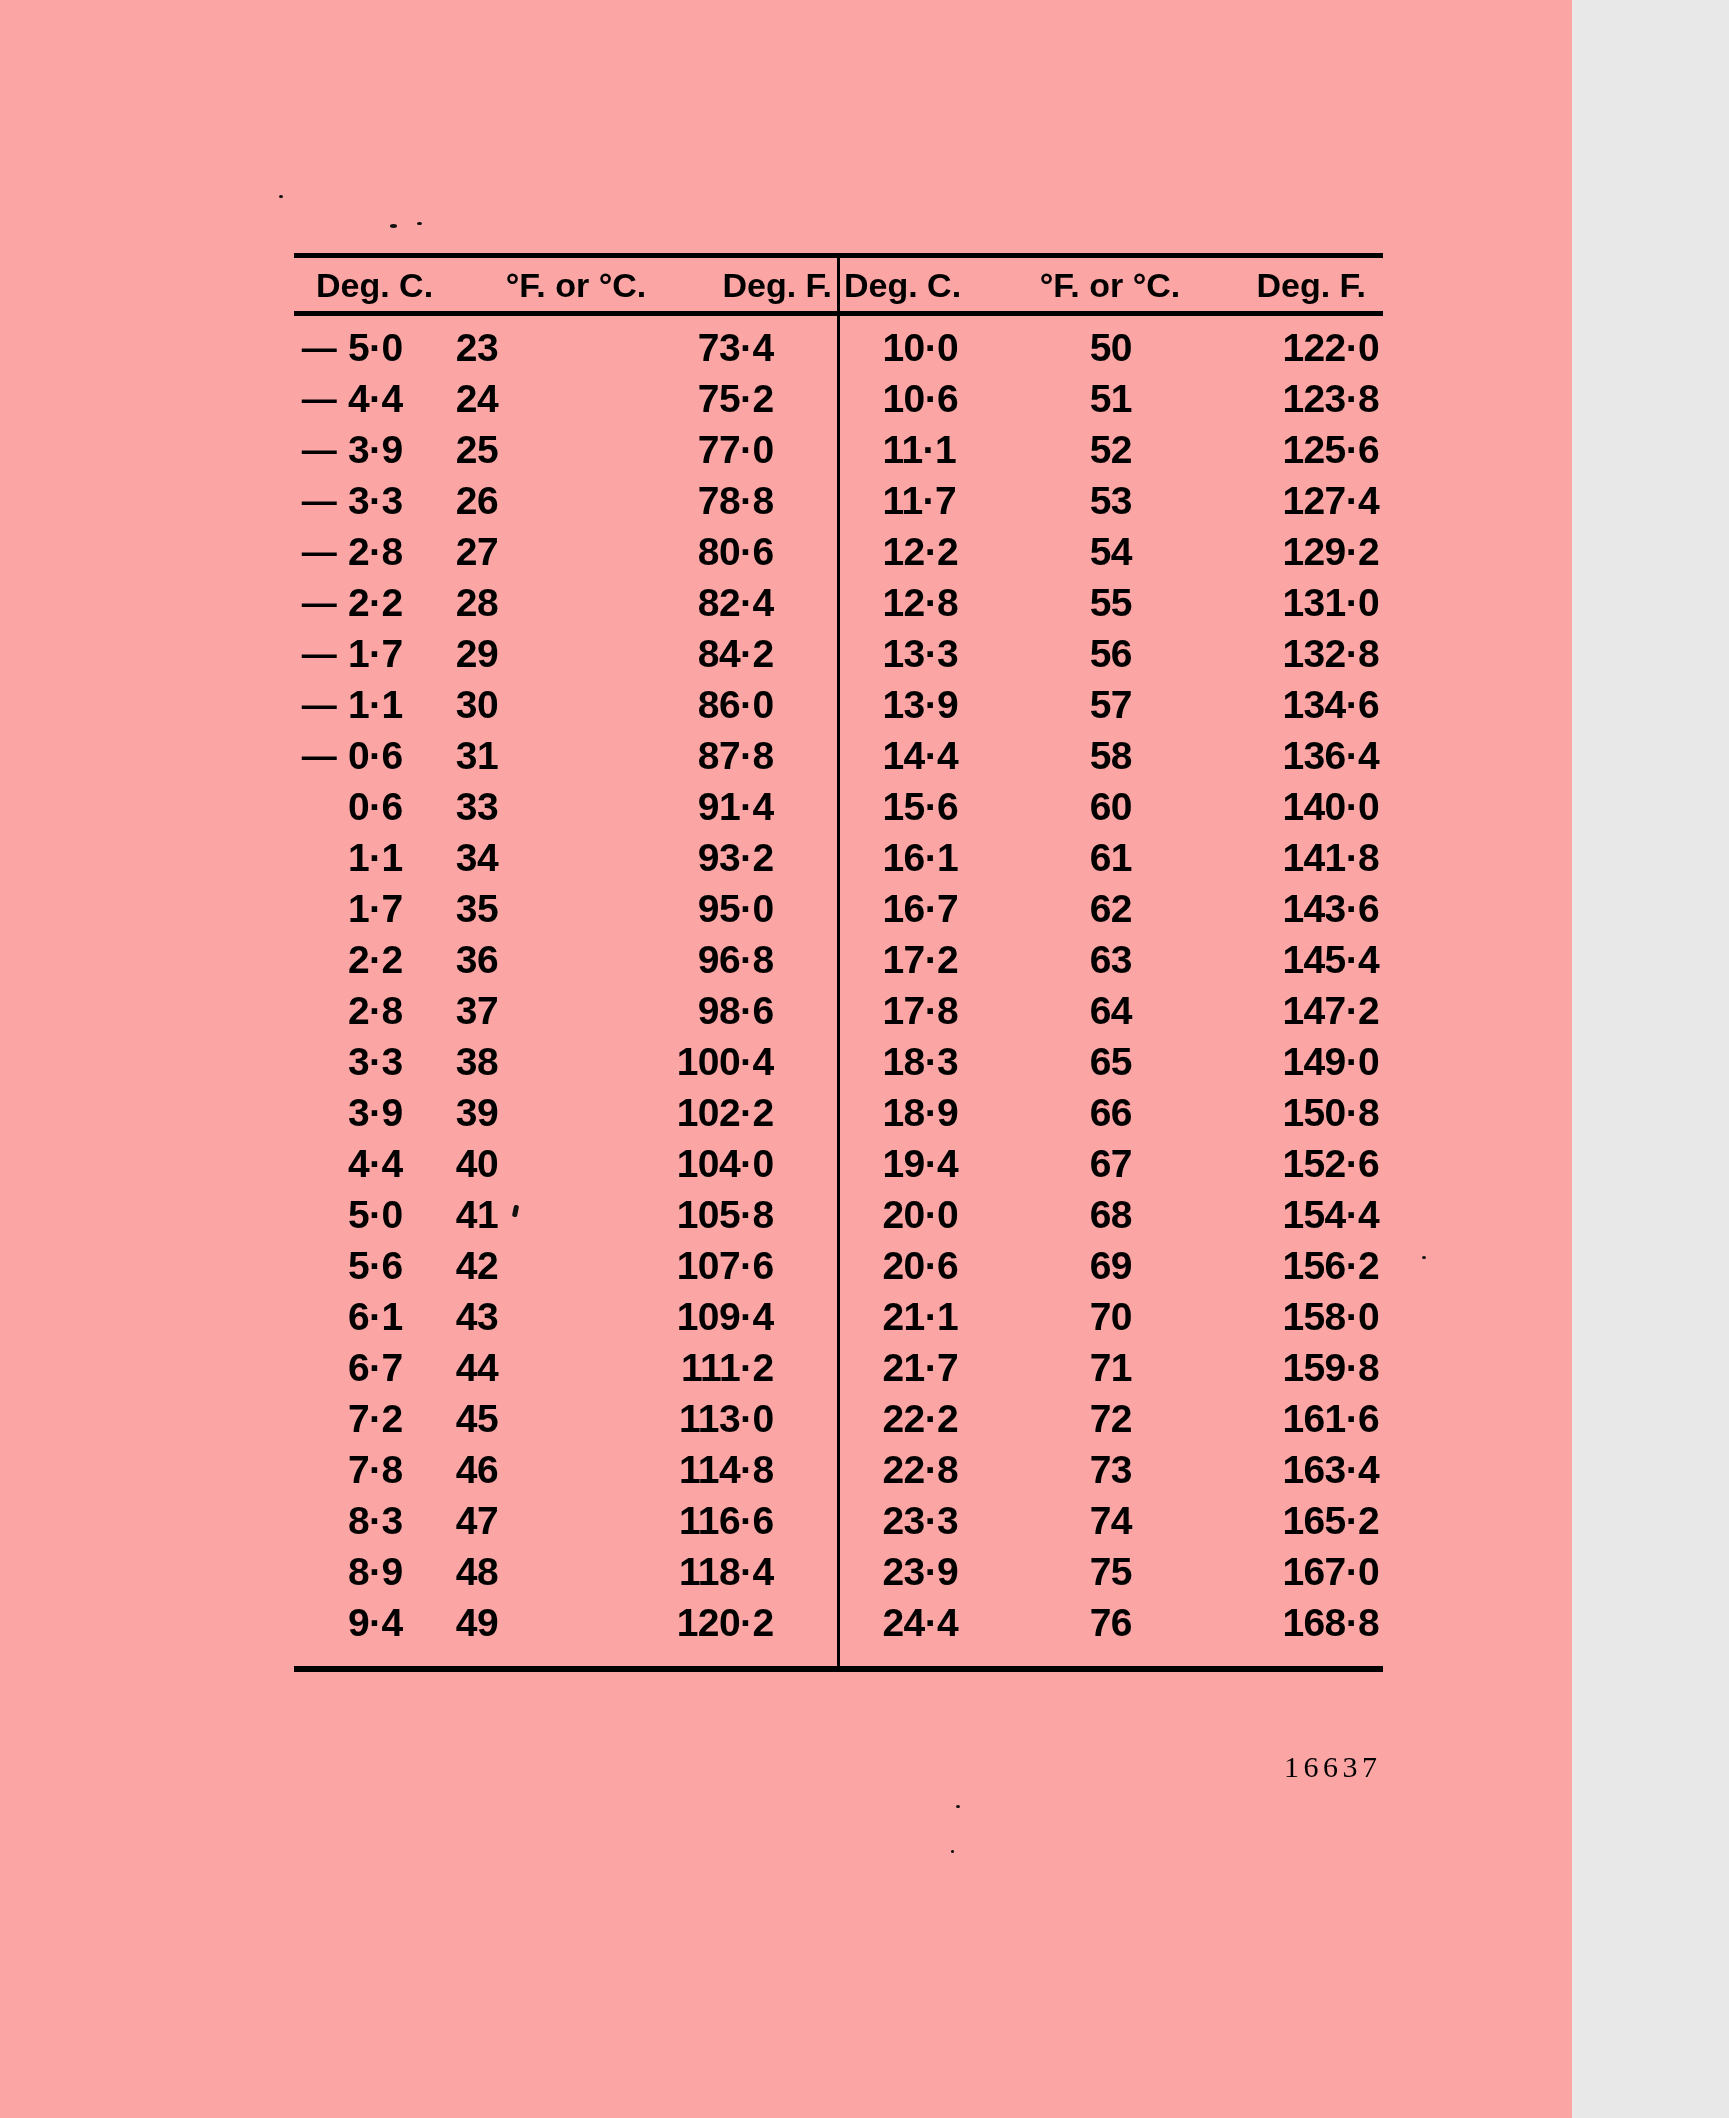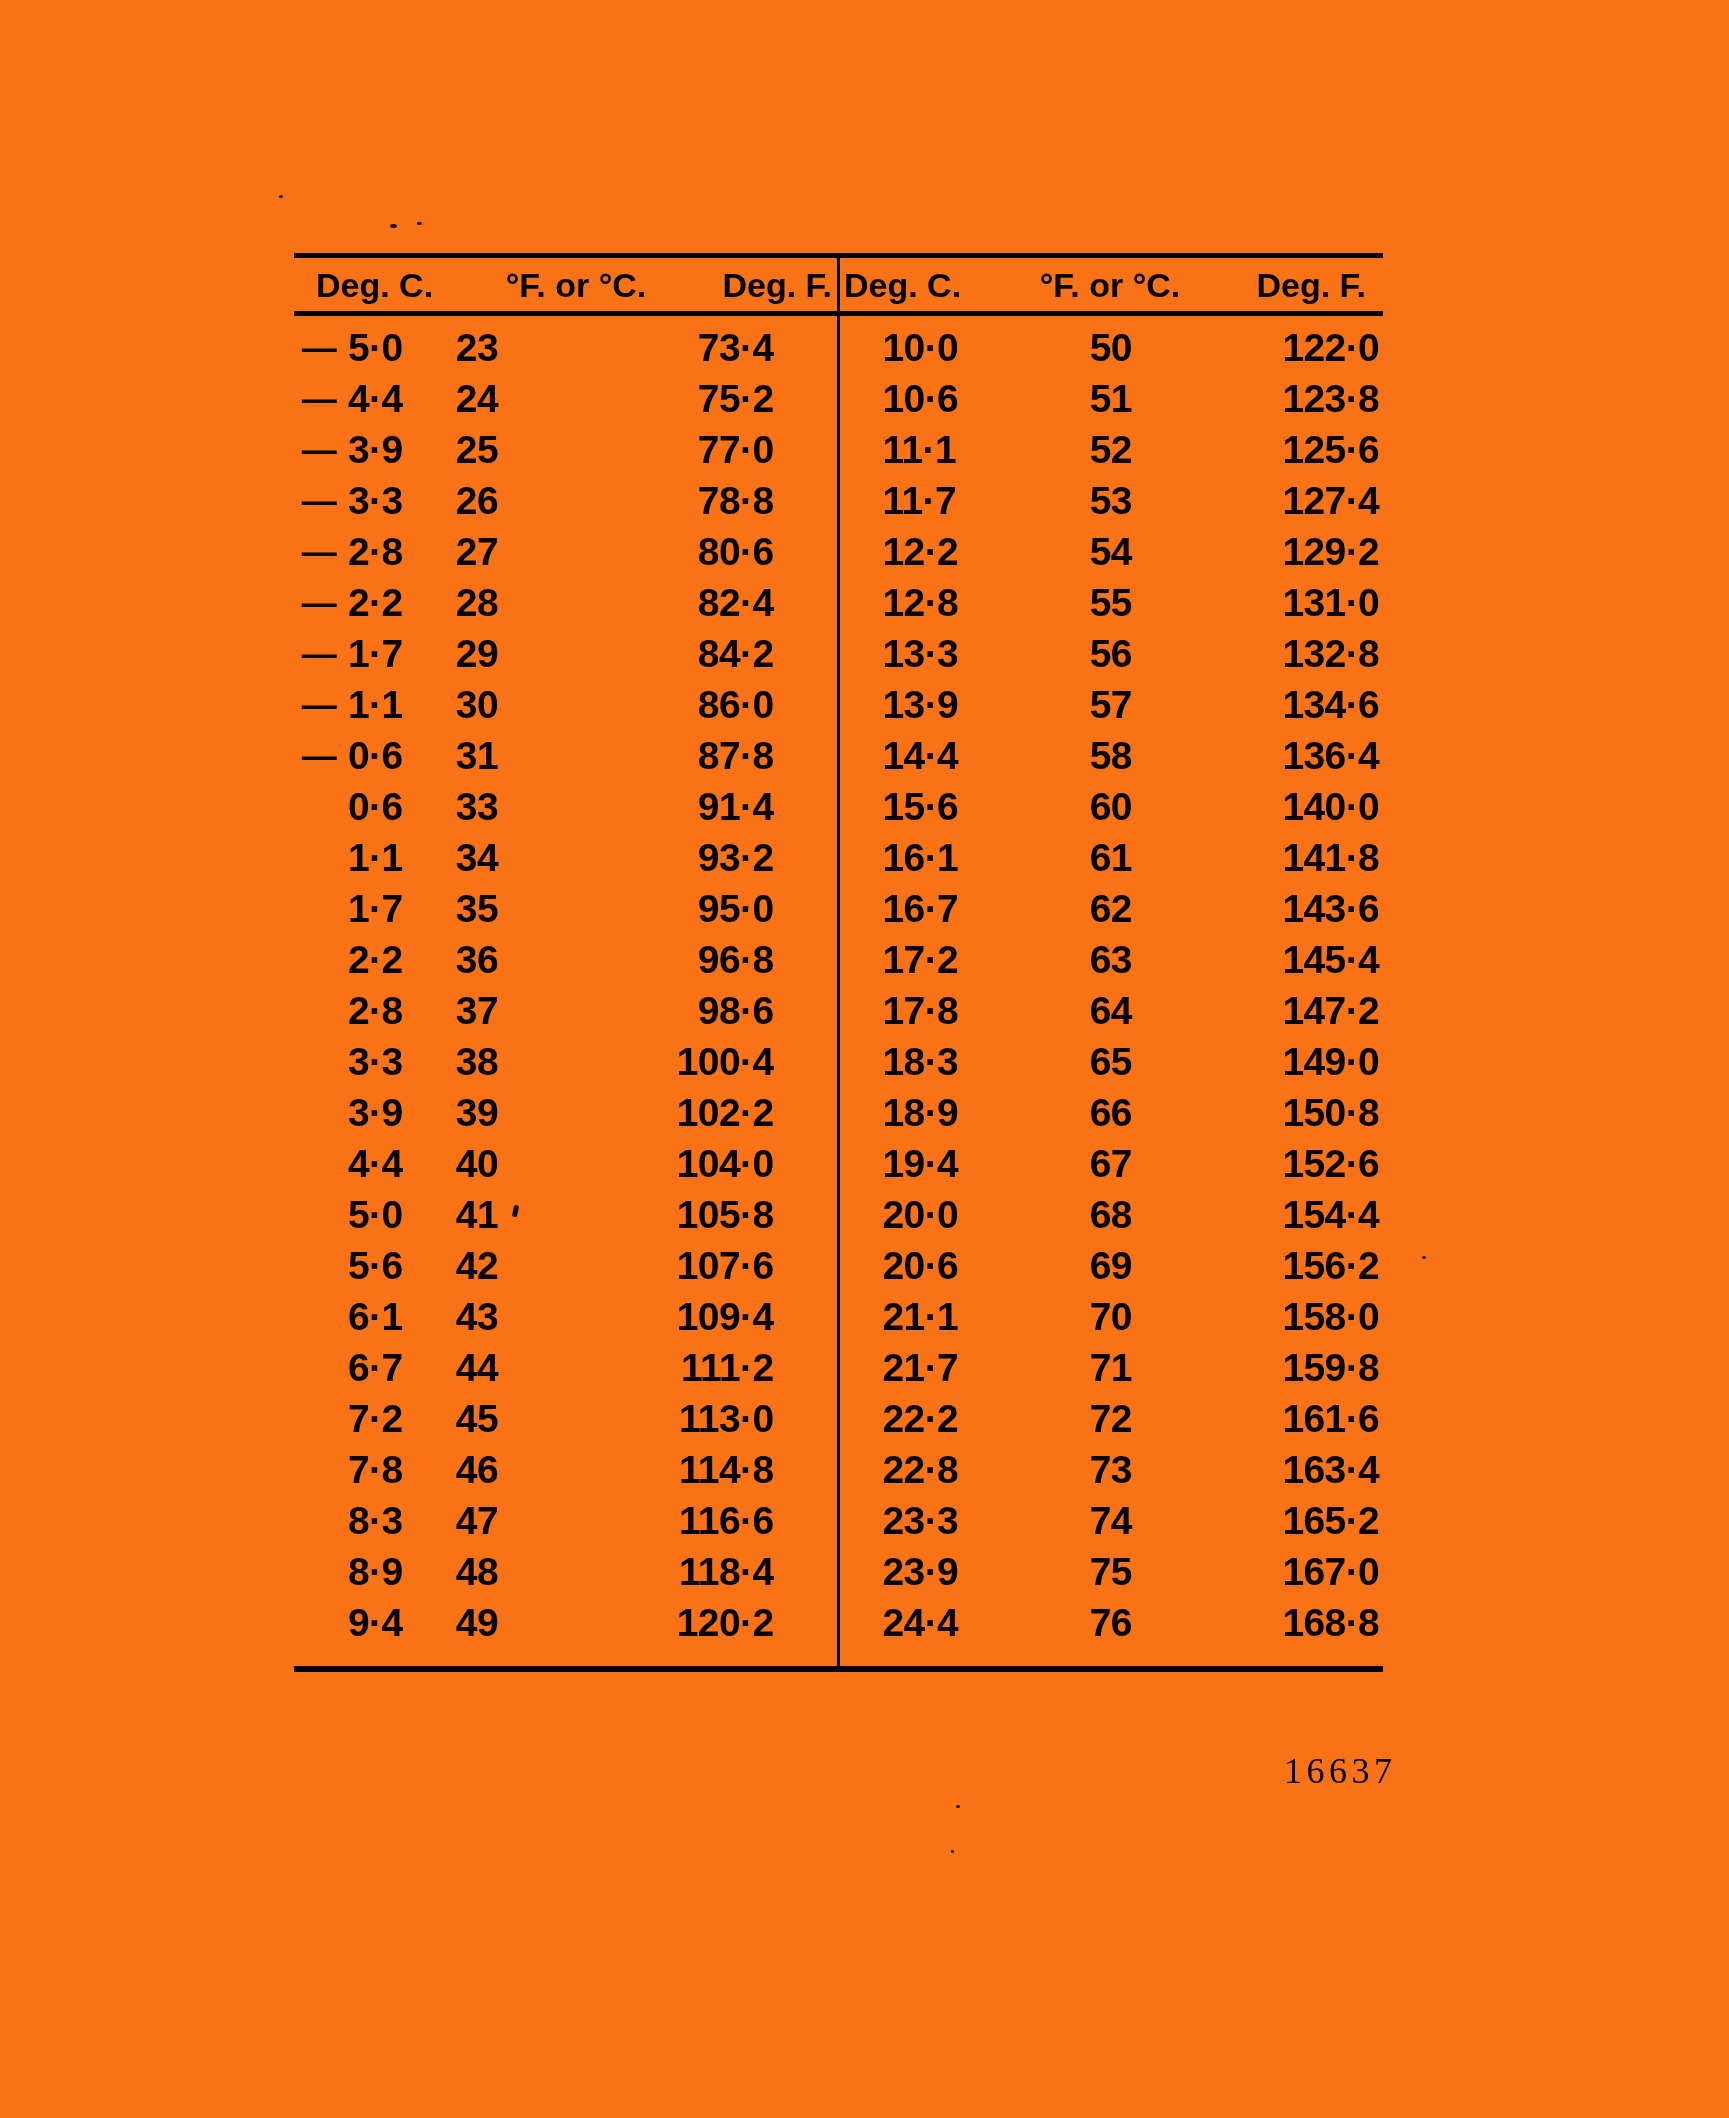--- a/index.html
+++ b/index.html
@@ -1,20 +1,20 @@
 <!DOCTYPE html>
 <html style="font-size:10.4px"><head>
 <meta charset="utf-8">
 <style>
   html, body { margin: 0; padding: 0; background: #e8e8e8; }
   .page {
     position: relative;
-    width: 1729px;
+    width: 1572px;
     height: 2119px;
-    background: #f97316;
+    background: #fca5a5;
     font-family: "Liberation Sans", sans-serif;
     color: #000000;
     overflow: hidden;
   }
 
   
   .ctable {
     position: absolute;
     left: 294px;
     top: 253px;
@@ -79,21 +79,21 @@
     width: 3.2px;
     background: #000;
   }
 
   
   .plate {
     position: absolute;
     left: 1284px;
     top: 1750px;
     font-family: "Liberation Serif", serif;
-    font-size: 36px;
+    font-size: 30px;
     font-weight: 400;
     letter-spacing: 4.5px;
     white-space: nowrap;
   }
 
   
   .speck {
     position: absolute;
     background: #111;
     border-radius: 50%;

